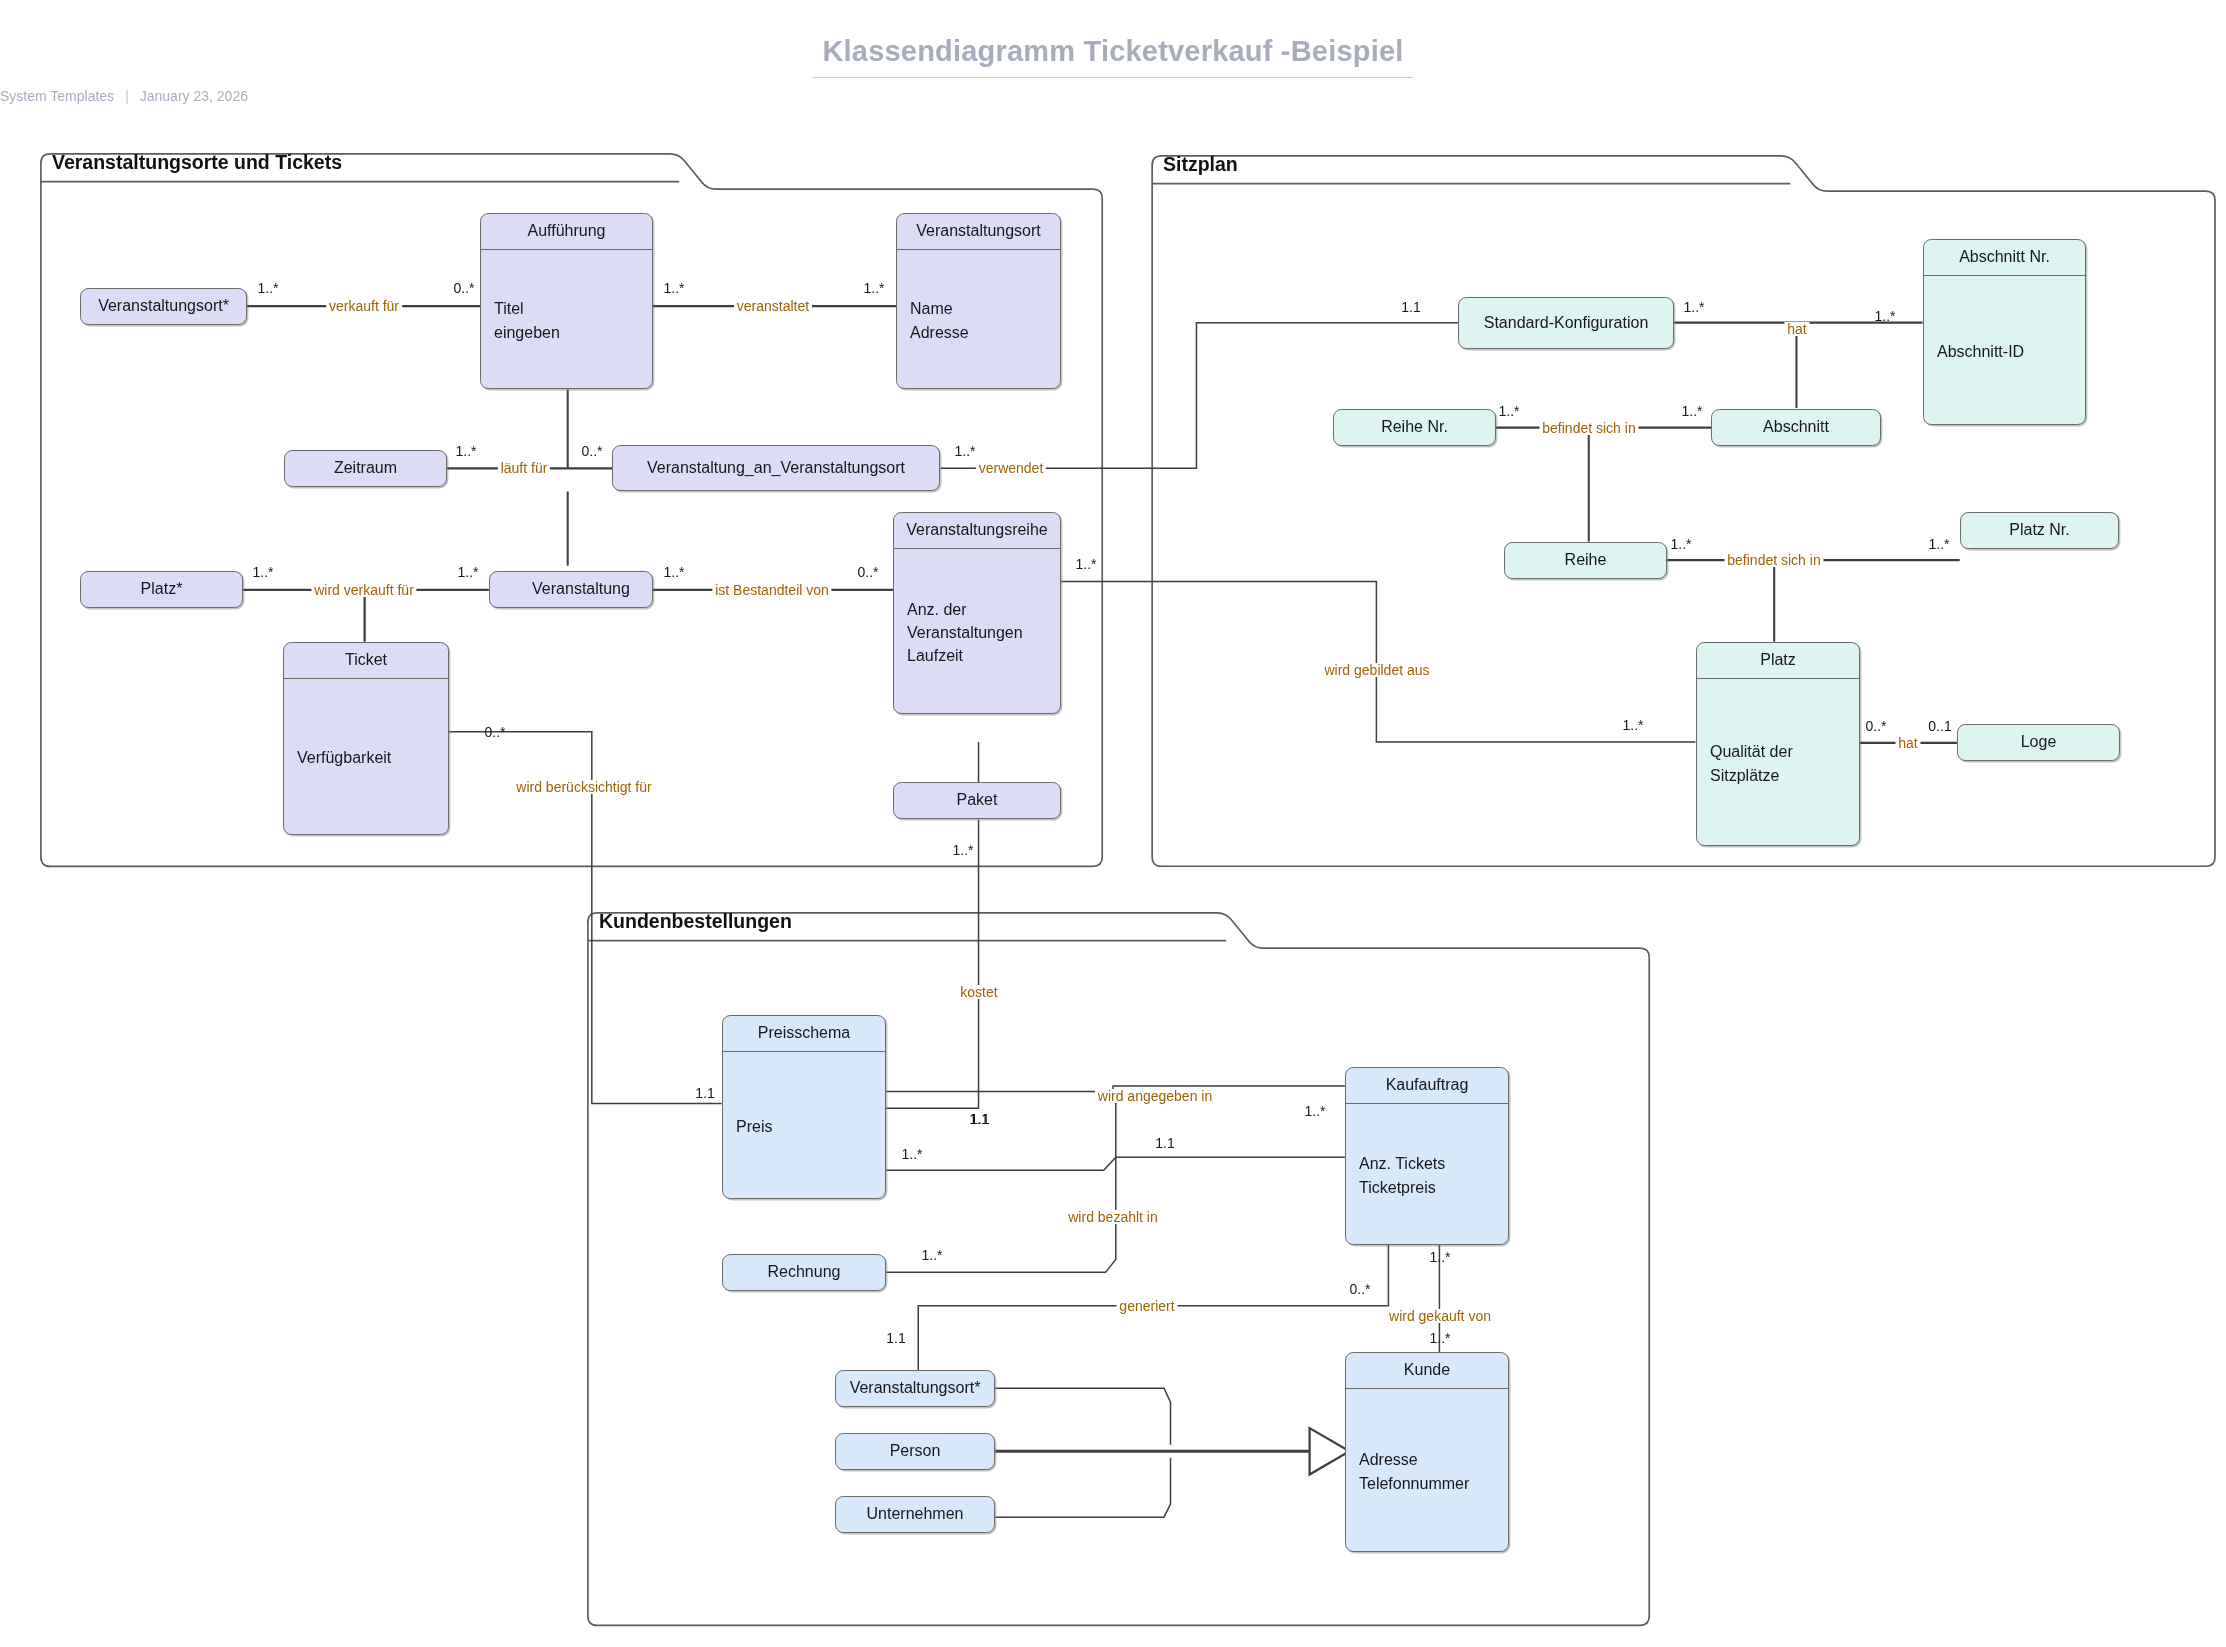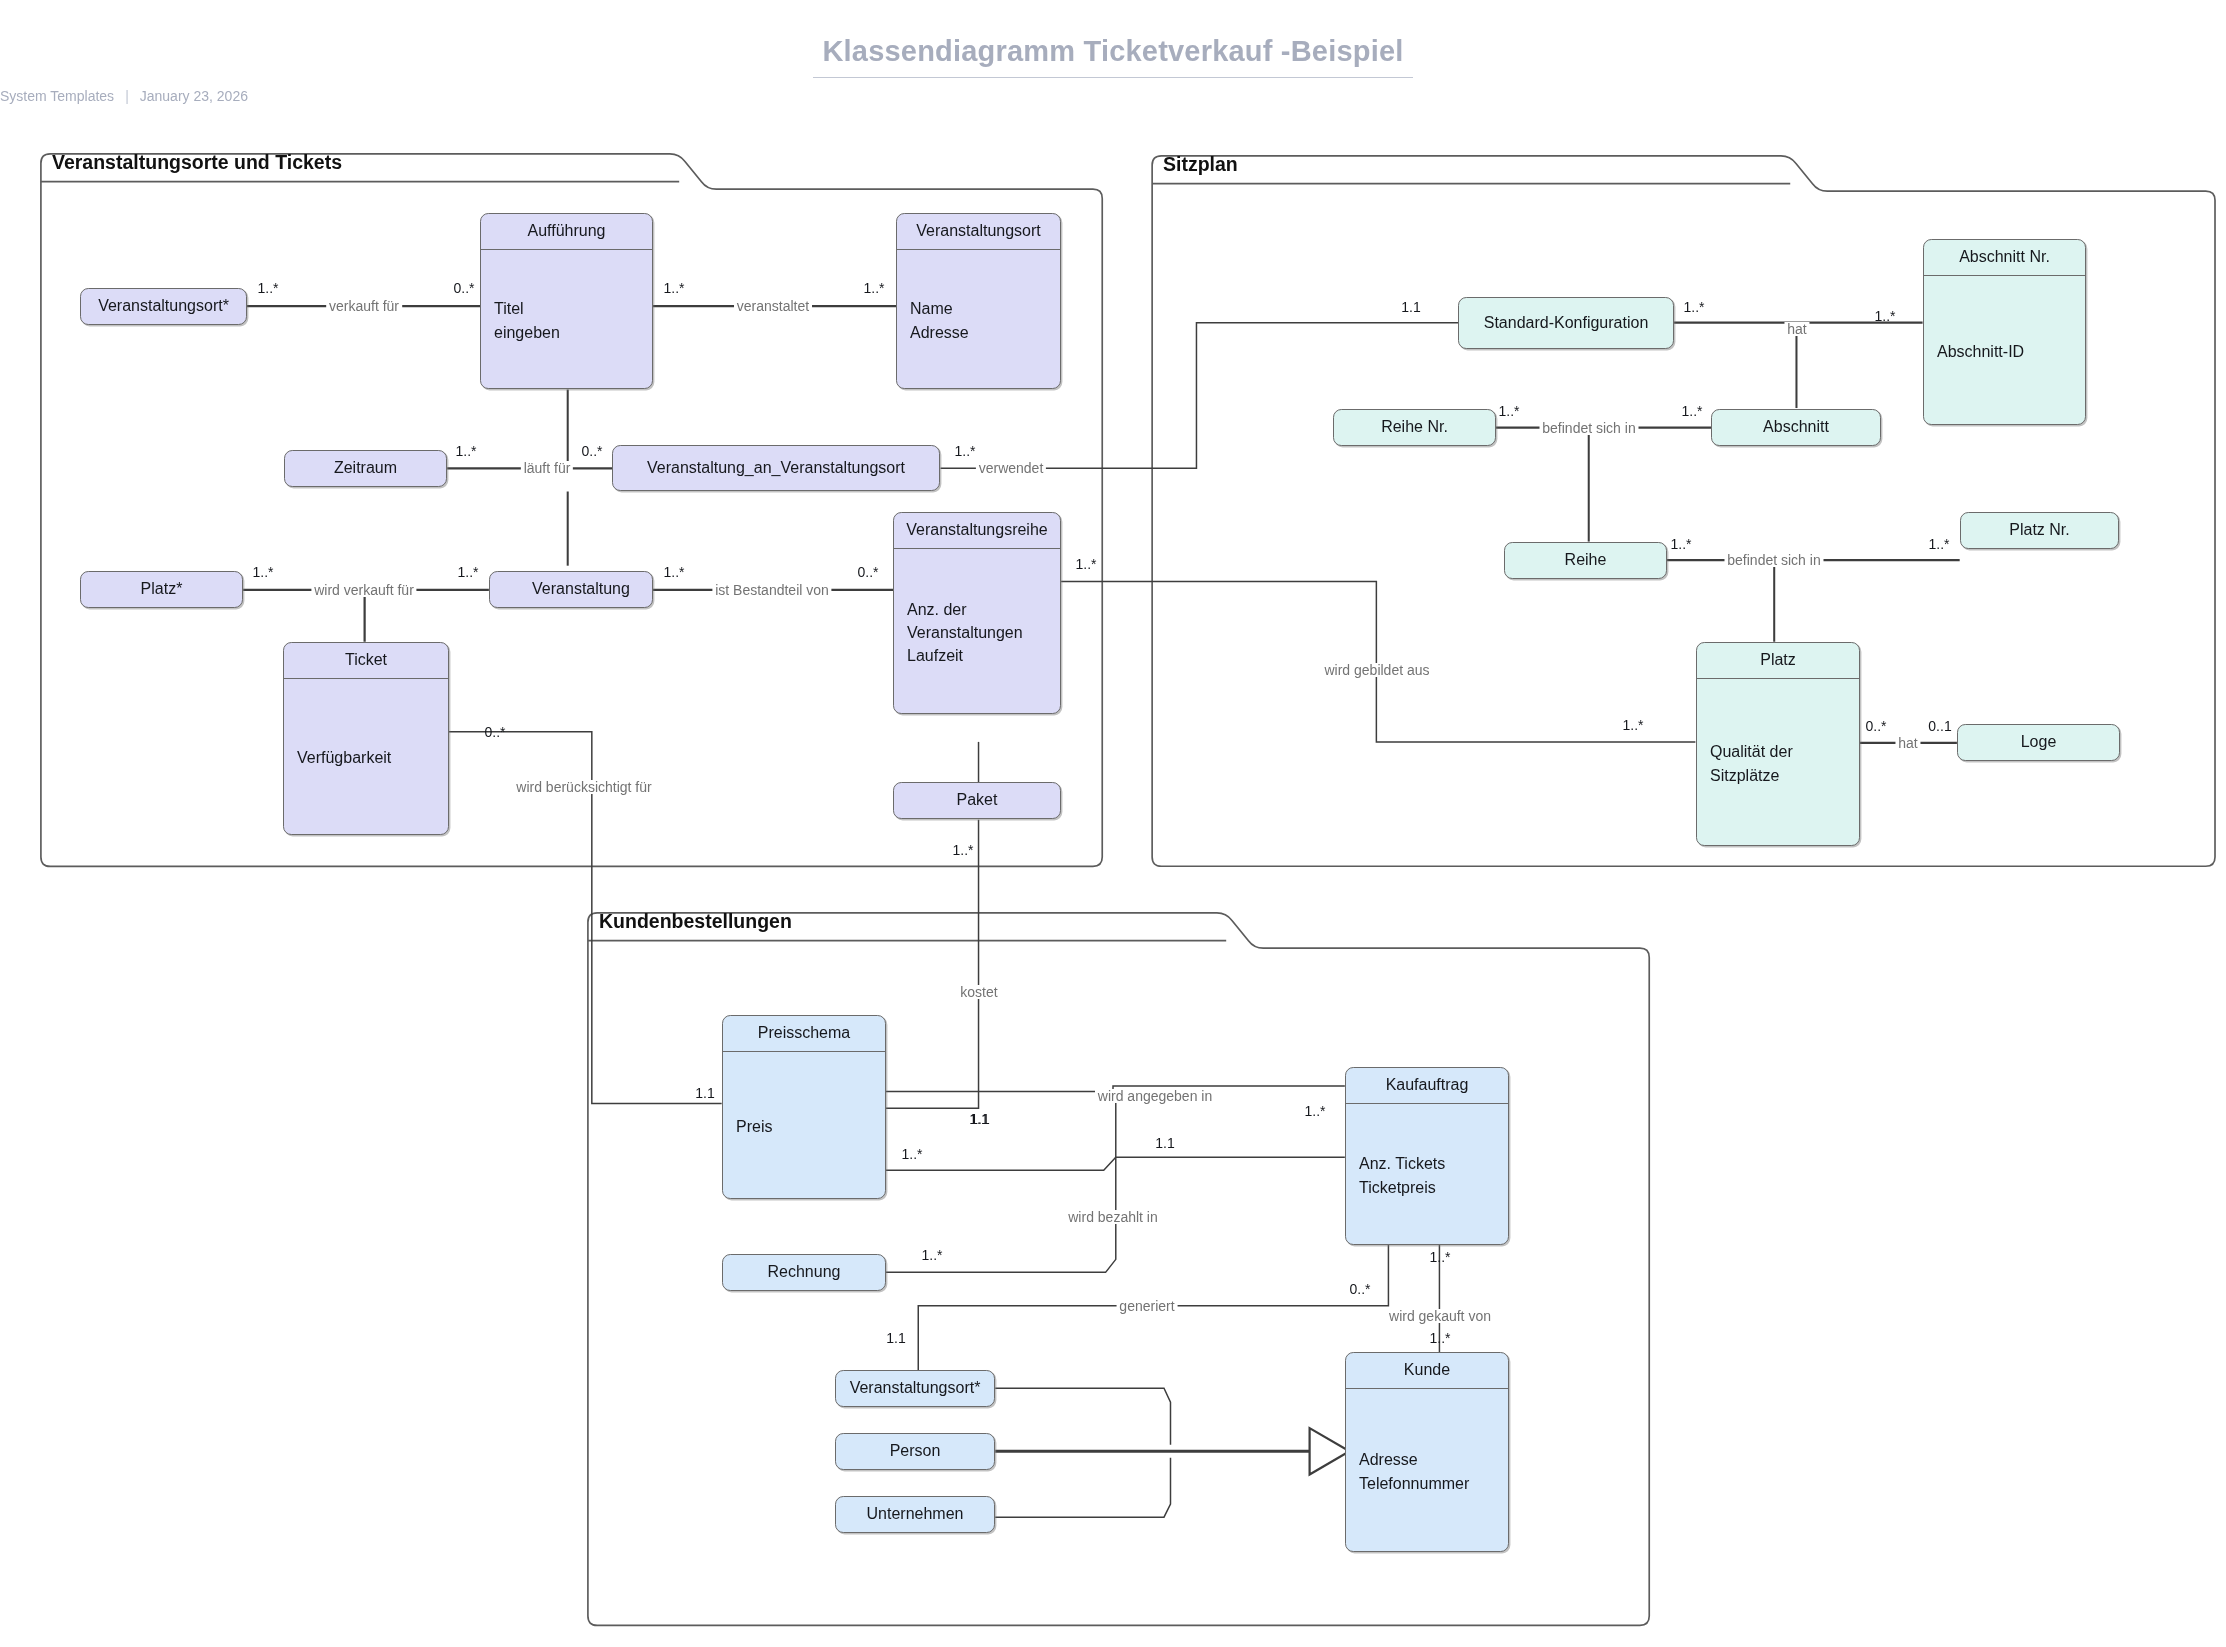--- a/index.html
+++ b/index.html
@@ -29,21 +29,21 @@
   .cls.simple .hdr{padding:0;}
 
   .purple{background:#dcdcf7;}
   .teal{background:#ddf4f1;}
   .blue{background:#d6e8fa;}
 
   
   .cls.compartment .body{position:absolute;left:0;right:0;bottom:0;display:flex;align-items:center;}
 
   
-  .elabel{position:absolute;font-size:14px;color:#737373;background:#ffffff;padding:0 2.8px;white-space:nowrap;
+  .elabel{position:absolute;font-size:14px;color:#a16207;background:#ffffff;padding:0 2.8px;white-space:nowrap;
           transform:translate(-50%,-50%);line-height:1;}
   .mult{position:absolute;font-size:14px;color:#16181d;white-space:nowrap;transform:translate(-50%,-50%);line-height:1;}
 </style>
 </head>
 <body>
 
 <div id="stage">
 
   <div class="title-wrap">
     <span class="doc-title">Klassendiagramm Ticketverkauf -Beispiel</span>
@@ -266,21 +266,21 @@
   <div class="cls compartment blue" style="left:1345px;top:1352px;width:164px;height:200px;">
     <div class="hdr">Kunde</div>
     <div class="body" style="top:39px;">
         <div class="attrs">Adresse
 Telefonnummer</div>
       </div>
   </div>
 
   <div class="elabel" style="left:364px;top:306px;">verkauft für</div>
   <div class="elabel" style="left:773px;top:306px;">veranstaltet</div>
-  <div class="elabel" style="left:547px;top:468px;">läuft für</div>
+  <div class="elabel" style="left:524px;top:468px;">läuft für</div>
   <div class="elabel" style="left:1011px;top:468px;">verwendet</div>
   <div class="elabel" style="left:364px;top:590px;">wird verkauft für</div>
   <div class="elabel" style="left:772px;top:590px;">ist Bestandteil von</div>
   <div class="elabel" style="left:1377px;top:670px;">wird gebildet aus</div>
   <div class="elabel" style="left:584px;top:787px;">wird berücksichtigt für</div>
   <div class="elabel" style="left:979px;top:992px;">kostet</div>
   <div class="elabel" style="left:1797px;top:329px;">hat</div>
   <div class="elabel" style="left:1589px;top:428px;">befindet sich in</div>
   <div class="elabel" style="left:1774px;top:560px;">befindet sich in</div>
   <div class="elabel" style="left:1908px;top:743px;">hat</div>

